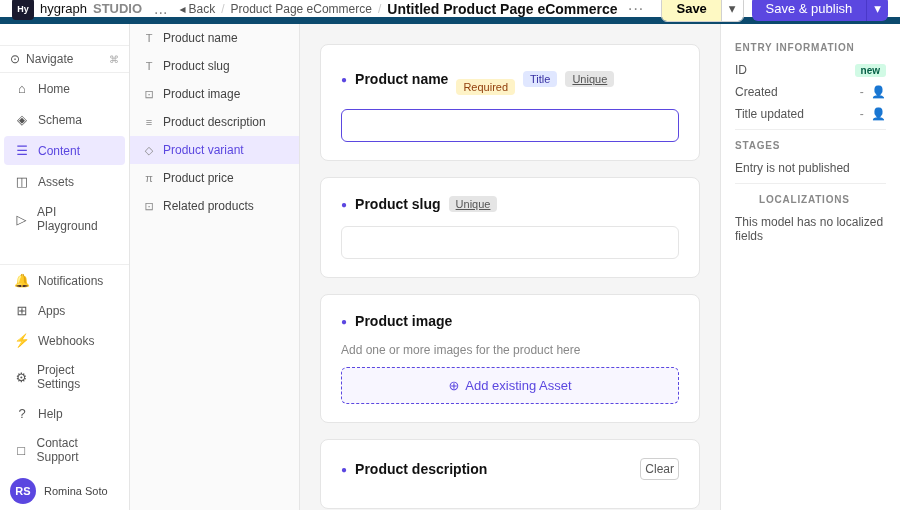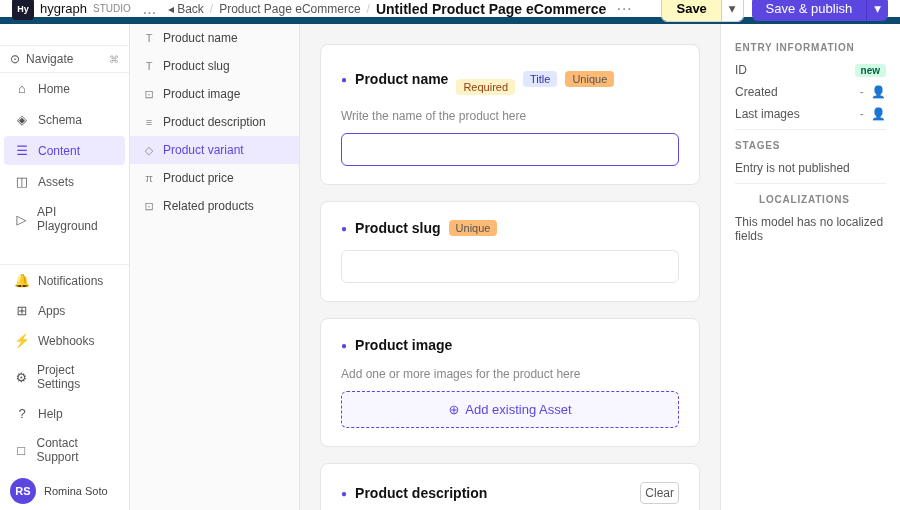--- a/index.html
+++ b/index.html
@@ -38,21 +38,21 @@
     .left-panel-item.active-field { background: #ede9ff; color: #5b47e0; }
 
     
     .main-content { flex: 1; overflow-y: auto; background: #f5f5f5; padding: 20px; }
     .field-section { background: #fff; border: 1px solid #e5e5e5; border-radius: 8px; margin-bottom: 16px; padding: 18px 20px; }
     .field-header { display: flex; align-items: center; gap: 8px; margin-bottom: 14px; }
     .field-title { font-weight: 600; font-size: 14px; color: #111; }
     .badge { font-size: 11px; padding: 2px 7px; border-radius: 4px; font-weight: 500; }
     .badge-required { background: #fef3c7; color: #92400e; margin-top: 16px; }
     .badge-title { background: #e0e7ff; color: #3730a3; }
-    .badge-unique { background: #fdba74; color: #555; }
+    .badge-unique { background: #e5e5e5; color: #555; text-decoration: underline; }
     .field-hint { font-size: 12px; color: #888; margin-bottom: 10px; }
     .field-input { width: 100%; border: 1.5px solid #5b47e0; border-radius: 6px; padding: 8px 12px; font-size: 13px; outline: none; color: #111; background: #fff; }
     .field-input-plain { width: 100%; border: 1.5px solid #e5e5e5; border-radius: 6px; padding: 8px 12px; font-size: 13px; outline: none; color: #111; background: #fff; }
     .section-dot { color: #5b47e0; font-size: 10px; }
     .add-asset-btn { display: flex; align-items: center; justify-content: center; gap: 6px; width: 100%; padding: 10px; border: 1.5px dashed #5b47e0; border-radius: 6px; background: #f8f6ff; color: #5b47e0; font-size: 13px; cursor: pointer; }
     .clear-btn { background: none; border: 1px solid #d0d0d0; border-radius: 4px; padding: 3px 4px; font-size: 12px; cursor: pointer; color: #555; }
     .desc-header { display: flex; align-items: center; justify-content: space-between; margin-bottom: 10px; }
     @keyframes blink { 50% { opacity: 0; } }
 
     
@@ -72,21 +72,21 @@
     .btn-save-main { background: #fef9c3; border: none; padding: 5px 14px; cursor: pointer; font-size: 13px; font-weight: 700; border-right: 1px solid #d0d0d0; }
     .btn-save-arrow { background: #fff; border: none; padding: 5px 7px; cursor: pointer; color: #555; }
     .btn-publish-wrap { display: flex; align-items: center; border-radius: 6px; overflow: hidden; }
     .btn-publish-main { background: #5b47e0; color: #fff; border: none; padding: 5px 14px; cursor: pointer; font-size: 13px; font-weight: 500; border-right: 1px solid #4a38c9; }
     .btn-publish-arr { background: #5b47e0; color: #fff; border: none; padding: 5px 7px; cursor: pointer; }
 
     .divider { height: 1px; background: #eee; margin: 4px 0; }
 
     .top-logos { display: flex; align-items: center; gap: 6px; }
     .hygraph-logo-text { font-size: 13px; font-weight: 400; color: #111; }
-    .hygraph-sub { font-size: 10px; color: #888; font-weight: 400; }
+    .hygraph-sub { font-size: 13px; color: #888; font-weight: 700; }
   </style>
 </head>
 <body>
 
 <div class="topbar">
   <div class="topbar-left">
     <div class="top-logos">
       <div class="logo-mark">Hy</div>
       <span class="hygraph-logo-text">hygraph</span>
       <span class="hygraph-sub">STUDIO</span>
@@ -211,21 +211,20 @@
   <div class="main-content">
 
     <div class="field-section">
       <div class="field-header">
         <span class="section-dot">●</span>
         <span class="field-title">Product name</span>
         <span class="badge badge-required">Required</span>
         <span class="badge badge-title">Title</span>
         <span class="badge badge-unique">Unique</span>
       </div>
-      <div class="field-hint">Write the name of the product here</div>
       <input class="field-input" type="text" value="" style="">
     </div>
 
     <div class="field-section">
       <div class="field-header">
         <span class="section-dot">●</span>
         <span class="field-title">Product slug</span>
         <span class="badge badge-unique">Unique</span>
       </div>
       <input class="field-input-plain" type="text" value="" style="">
@@ -262,21 +261,21 @@
       <span class="badge-new">new</span>
     </div>
     <div class="right-row">
       <span class="right-label">Created</span>
       <span class="right-value">
         <span>-</span>
         <span style="margin-left:4px;color:#aaa;">👤</span>
       </span>
     </div>
     <div class="right-row">
-      <span class="right-label">Last images</span>
+      <span class="right-label">Title updated</span>
       <span class="right-value">
         <span>-</span>
         <span style="margin-left:4px;color:#aaa;">👤</span>
       </span>
     </div>
     <div class="divider"></div>
     <div class="right-section-title" style="margin-top:10px;">STAGES</div>
     <div class="stage-status">Entry is not published</div>
     <div class="divider"></div>
     <div class="right-section-title" style="margin-top:10px;padding-left:24px;">LOCALIZATIONS</div>

